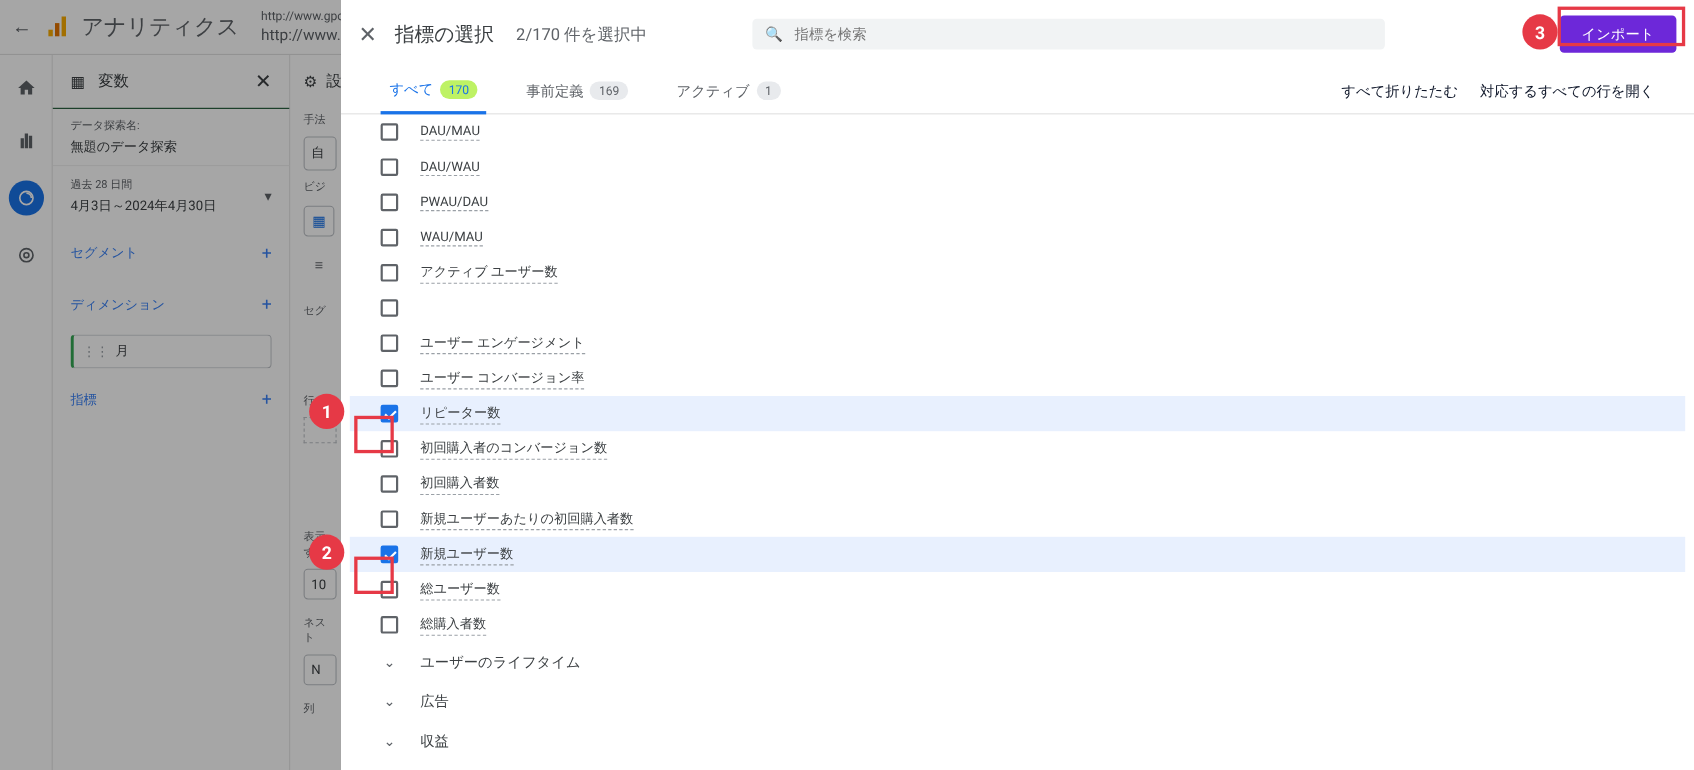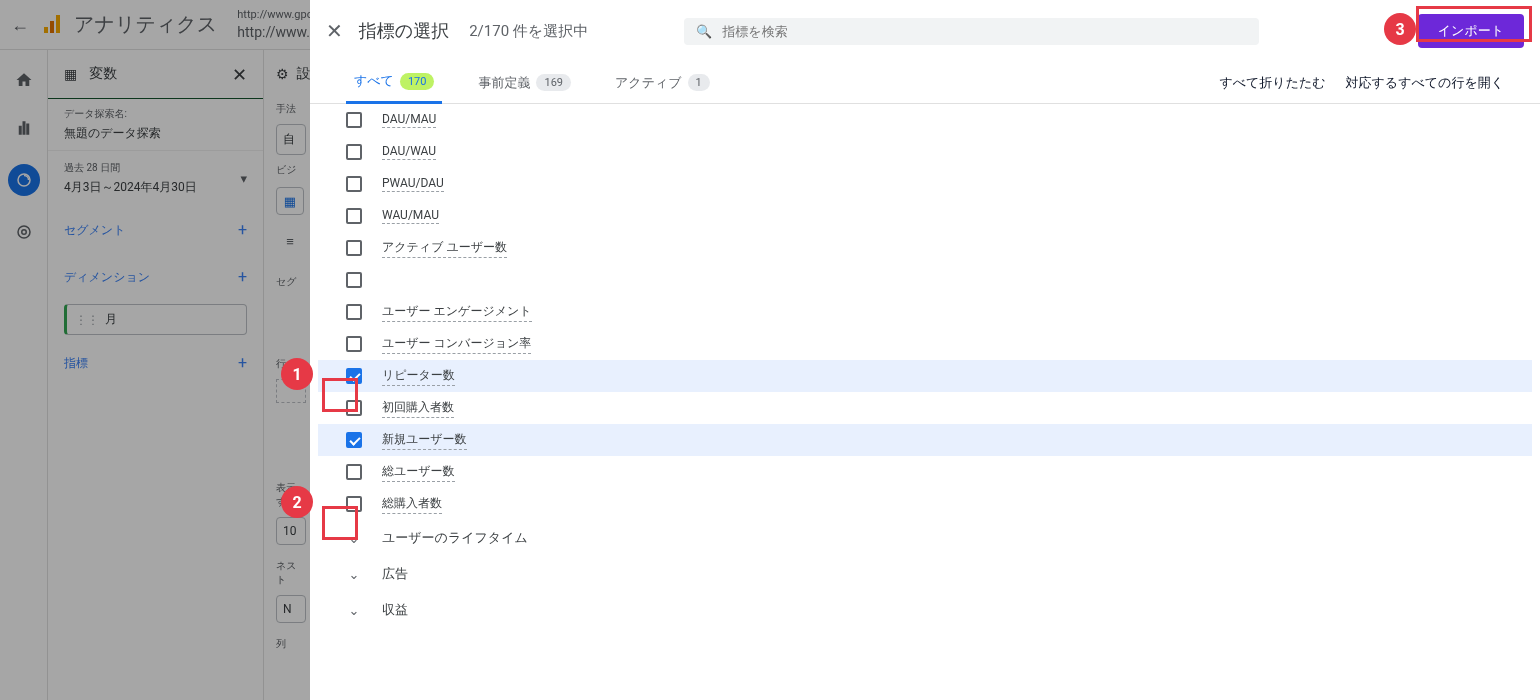--- a/index.html
+++ b/index.html
@@ -245,21 +245,33 @@
       <div class="metric-row checked">
         <div class="cb-wrap">
           <div class="cb checked"></div>
         </div>
         <span class="metric-label">リピーター数</span>
       </div>
       <div class="metric-row">
         <div class="cb-wrap">
           <div class="cb"></div>
         </div>
+        <span class="metric-label">初回購入者のコンバージョン数</span>
+      </div>
+      <div class="metric-row">
+        <div class="cb-wrap">
+          <div class="cb"></div>
+        </div>
         <span class="metric-label">初回購入者数</span>
+      </div>
+      <div class="metric-row">
+        <div class="cb-wrap">
+          <div class="cb"></div>
+        </div>
+        <span class="metric-label">新規ユーザーあたりの初回購入者数</span>
       </div>
       <div class="metric-row checked">
         <div class="cb-wrap">
           <div class="cb checked"></div>
         </div>
         <span class="metric-label">新規ユーザー数</span>
       </div>
       <div class="metric-row">
         <div class="cb-wrap">
           <div class="cb"></div>

